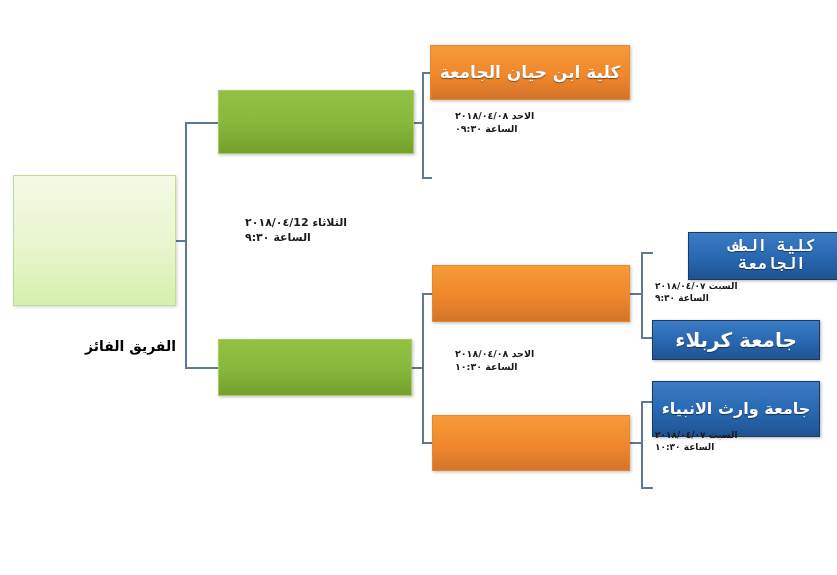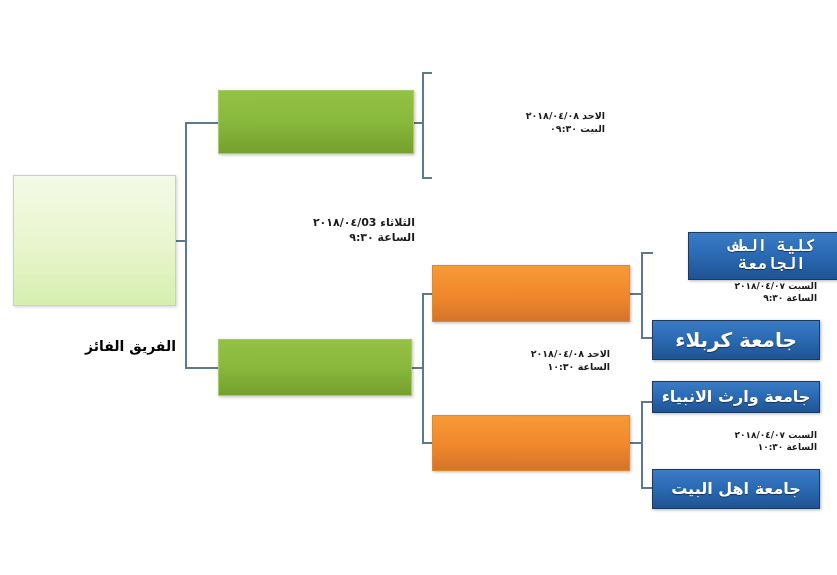--- a/index.html
+++ b/index.html
@@ -44,21 +44,21 @@
   }
   
   .pale{
     background:linear-gradient(to bottom,#F4FAE6 0%,#E8F5CD 55%,#D6EFAE 100%);
     border:1px solid #C3DB9A;
     box-shadow:1px 1px 3px rgba(0,0,0,.18);
   }
 
   
   .info{
-    position:absolute;direction:rtl;text-align:right;
+    position:absolute;direction:rtl;text-align:left;
     color:#1a1a1a;font-weight:bold;line-height:1.35;
     white-space:nowrap;
   }
   .info span{display:block;}
 
   
   .caption{
     position:absolute;direction:rtl;text-align:right;
     color:#000;font-weight:bold;white-space:nowrap;
   }
@@ -101,32 +101,35 @@
   <div class="box pale" style="left:13px;top:175px;width:163px;height:131px;">
     <span class="box-label" style="color:#2d3d10;font-size:15px;"></span>
   </div>
   <div class="caption" style="left:13px;top:338px;width:163px;font-size:14px;">الفريق الفائز</div>
 
   <div class="box green" style="left:218px;top:90px;width:196px;height:64px;">
     <span class="box-label" style="font-size:15px;"></span>
   </div>
 
   <div class="info" style="left:245px;top:216px;width:170px;font-size:11px;">
-    <span>الثلاثاء ٢٠١٨/٠٤/03</span>
+    <span>الثلاثاء ٢٠١٨/٠٤/12</span>
     <span>الساعة ٩:٣٠</span>
   </div>
 
   <div class="box green" style="left:218px;top:339px;width:194px;height:57px;">
     <span class="box-label" style="font-size:15px;"></span>
   </div>
 
+  <div class="box orange" style="left:430px;top:45px;width:200px;height:55px;">
+    <span class="box-label" style="font-size:17px;">كلية ابن حيان الجامعة</span>
+  </div>
 
   <div class="info" style="left:455px;top:110px;width:150px;font-size:9.5px;">
     <span>الاحد ٢٠١٨/٠٤/٠٨</span>
-    <span>البيت ٠٩:٣٠</span>
+    <span>الساعة ٠٩:٣٠</span>
   </div>
 
 
   <div class="box orange" style="left:432px;top:265px;width:198px;height:57px;">
     <span class="box-label" style="font-size:17px;"></span>
   </div>
 
   <div class="info" style="left:455px;top:348px;width:155px;font-size:9.5px;">
     <span>الاحد ٢٠١٨/٠٤/٠٨</span>
     <span>الساعة ١٠:٣٠</span>
@@ -142,26 +145,23 @@
 
   <div class="info" style="left:655px;top:280px;width:162px;font-size:9px;">
     <span>السبت ٢٠١٨/٠٤/٠٧</span>
     <span>الساعة ٩:٣٠</span>
   </div>
 
   <div class="box blue" style="left:652px;top:320px;width:168px;height:40px;">
     <span class="box-label" style="font-size:20px;">جامعة كربلاء</span>
   </div>
 
-  <div class="box blue" style="left:652px;top:381px;width:168px;height:32px;">
+  <div class="box blue" style="left:652px;top:381px;width:168px;height:56px;">
     <span class="box-label" style="font-size:16px;">جامعة وارث الانبياء</span>
   </div>
 
   <div class="info" style="left:655px;top:429px;width:162px;font-size:9px;">
     <span>السبت ٢٠١٨/٠٤/٠٧</span>
     <span>الساعة ١٠:٣٠</span>
   </div>
 
-  <div class="box blue" style="left:652px;top:469px;width:168px;height:40px;">
-    <span class="box-label" style="font-size:16px;">جامعة اهل البيت</span>
-  </div>
 
 </div>
 
 </body></html>

